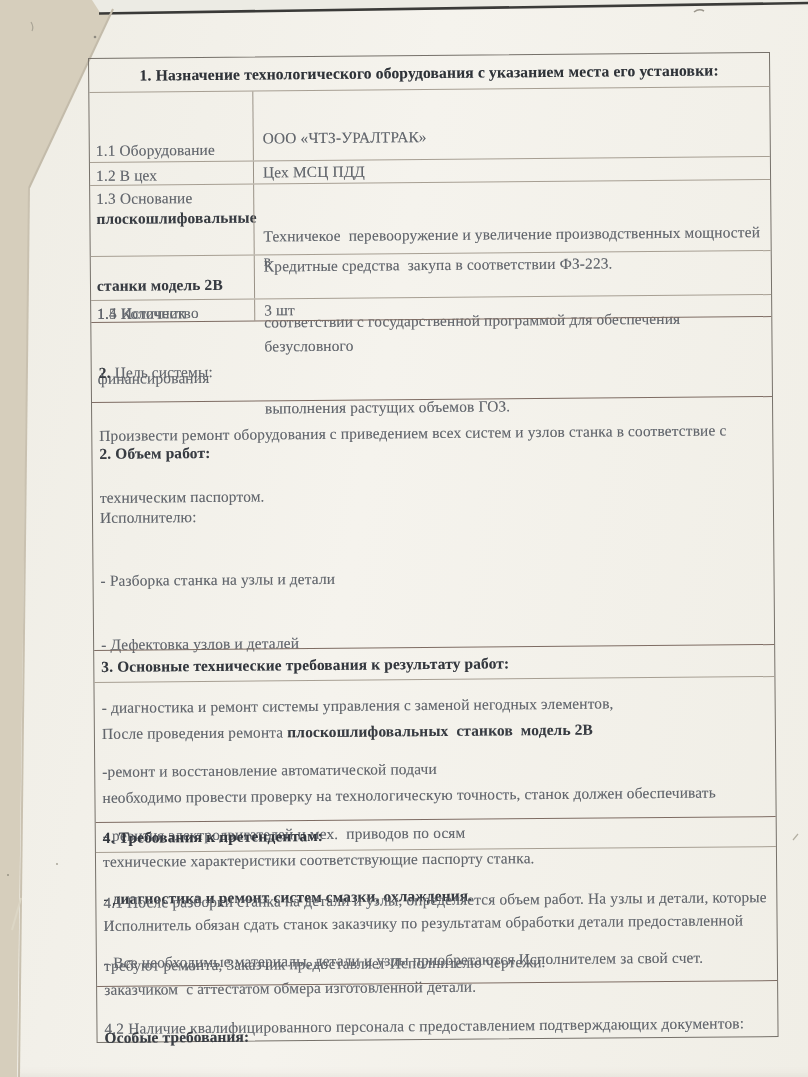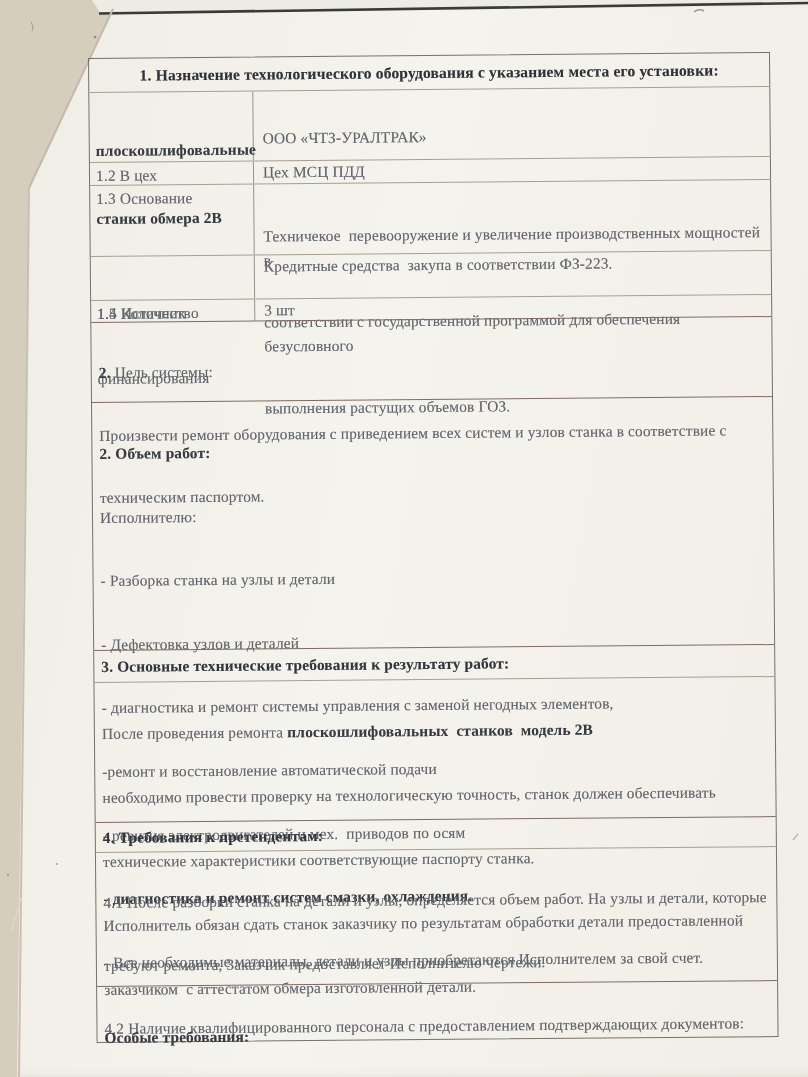--- a/index.html
+++ b/index.html
@@ -62,22 +62,23 @@
 </svg>
 
 <div class="doc-table">
 
   <div class="row title-row h33">
     <span>1. Назначение технологического оборудования с указанием места его установки:</span>
   </div>
 
   <div class="row cols h70">
     <div class="lab">
+      <div>1.1 Оборудование</div>
       <div class="b">плоскошлифовальные</div>
-      <div class="b">станки обмера 2В</div>
+      <div class="b">станки модель 2В</div>
     </div>
     <div class="val">
       <div>ООО «ЧТЗ-УРАЛТРАК»</div>
     </div>
   </div>
 
   <div class="row cols h23">
     <div class="lab">1.2 В цех</div>
     <div class="val">Цех МСЦ ПДД</div>
   </div>

